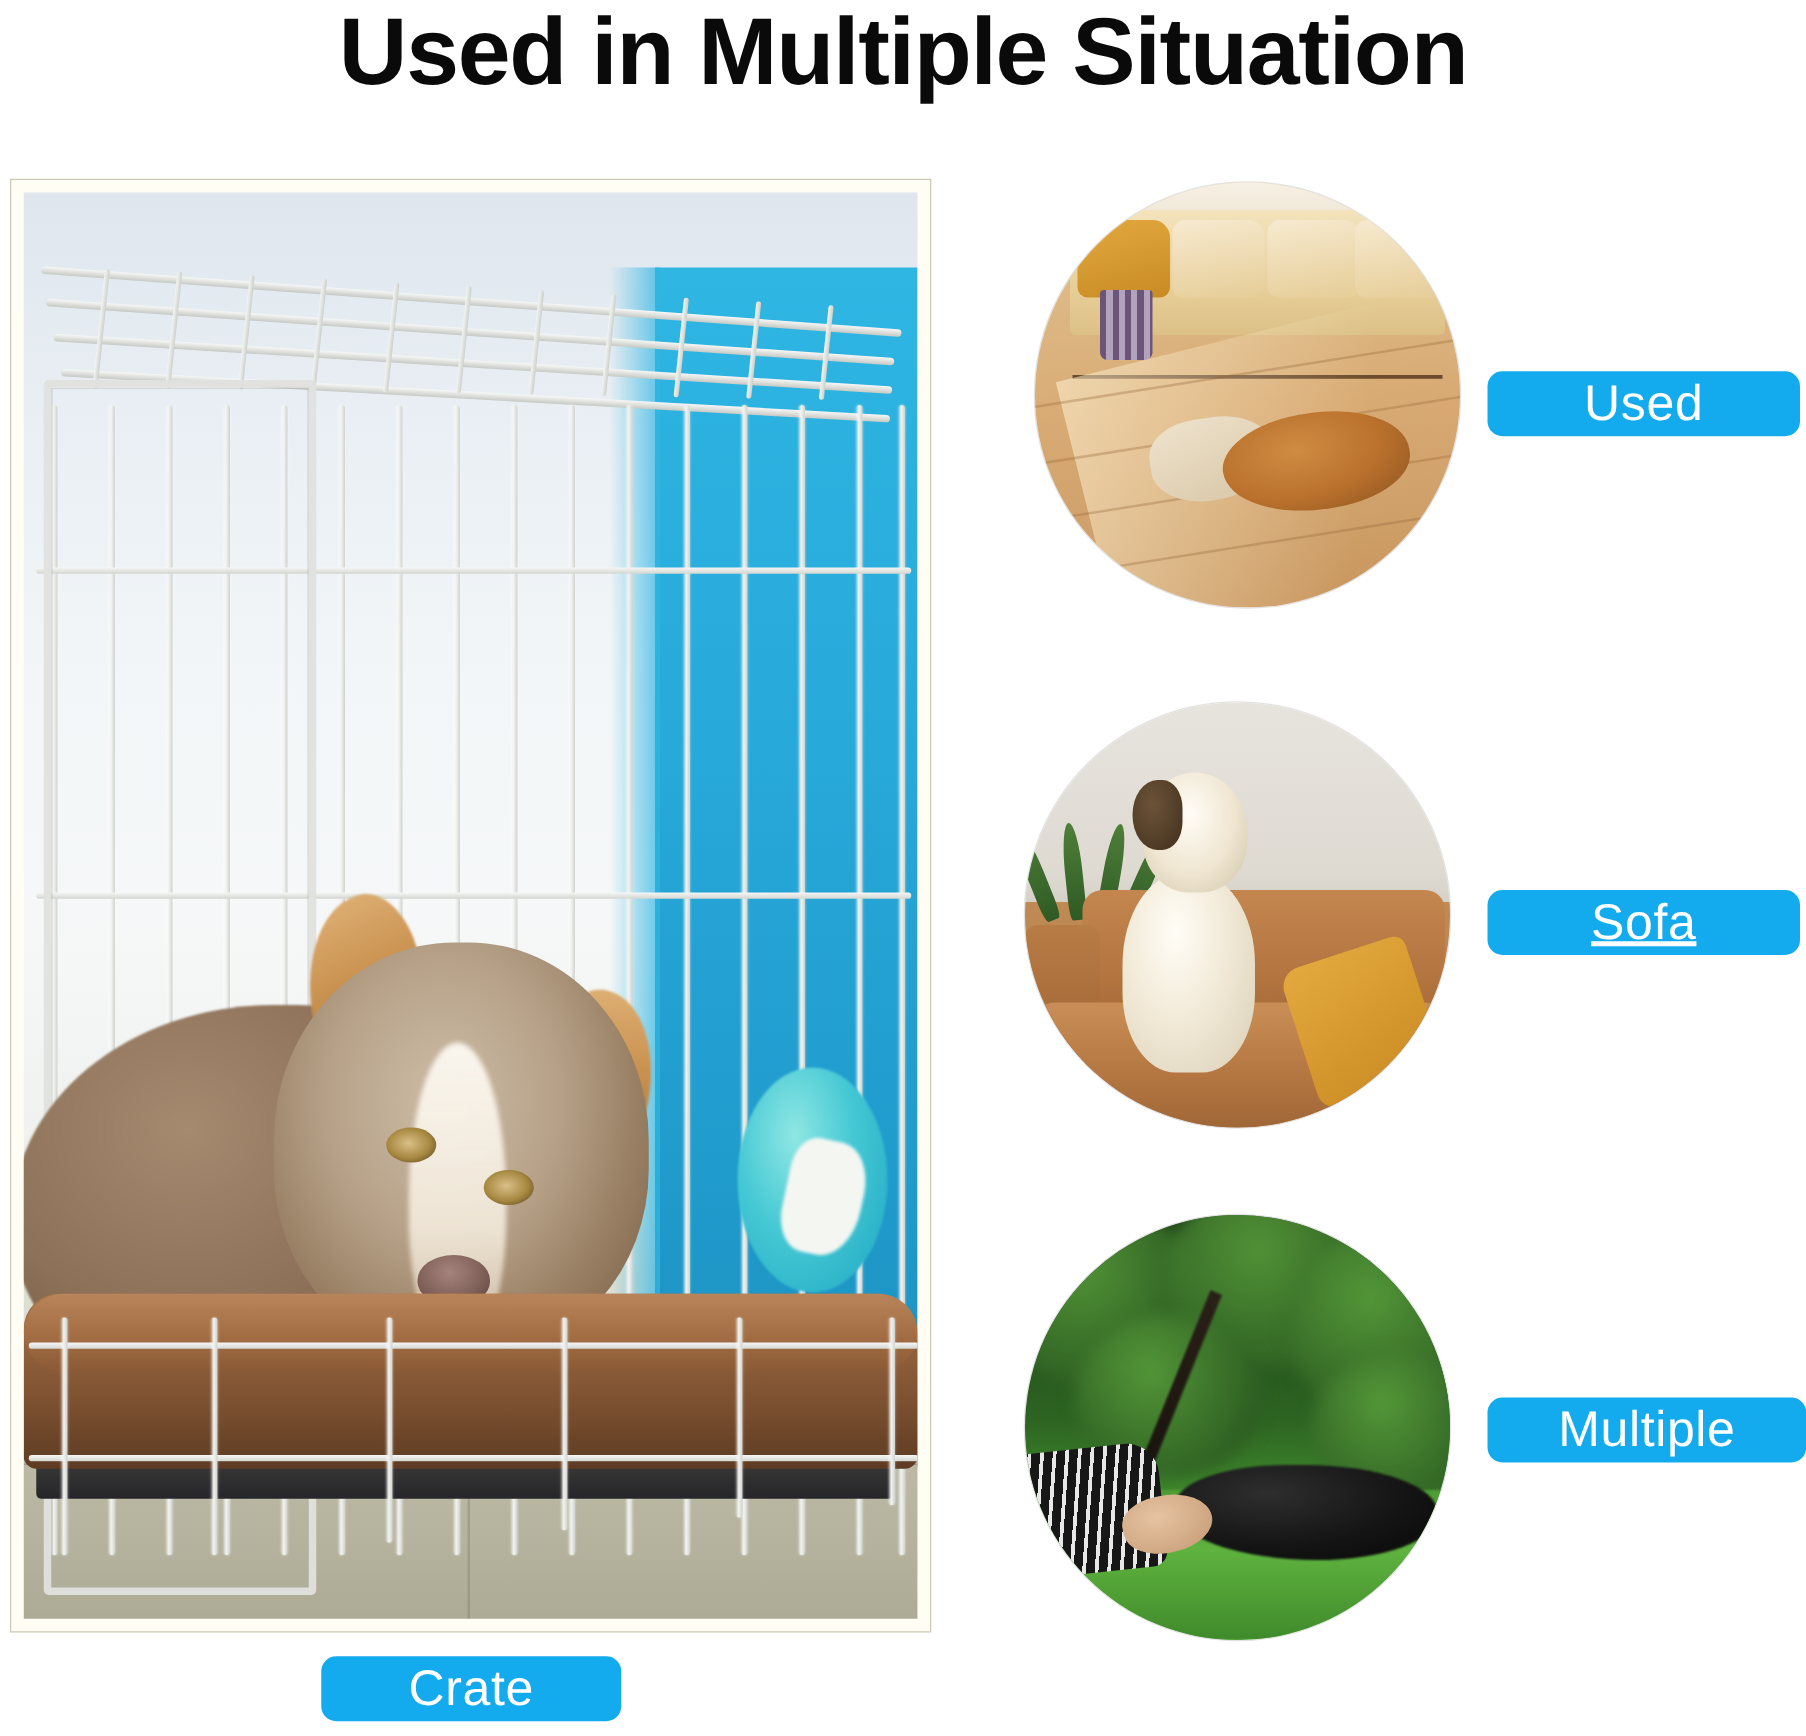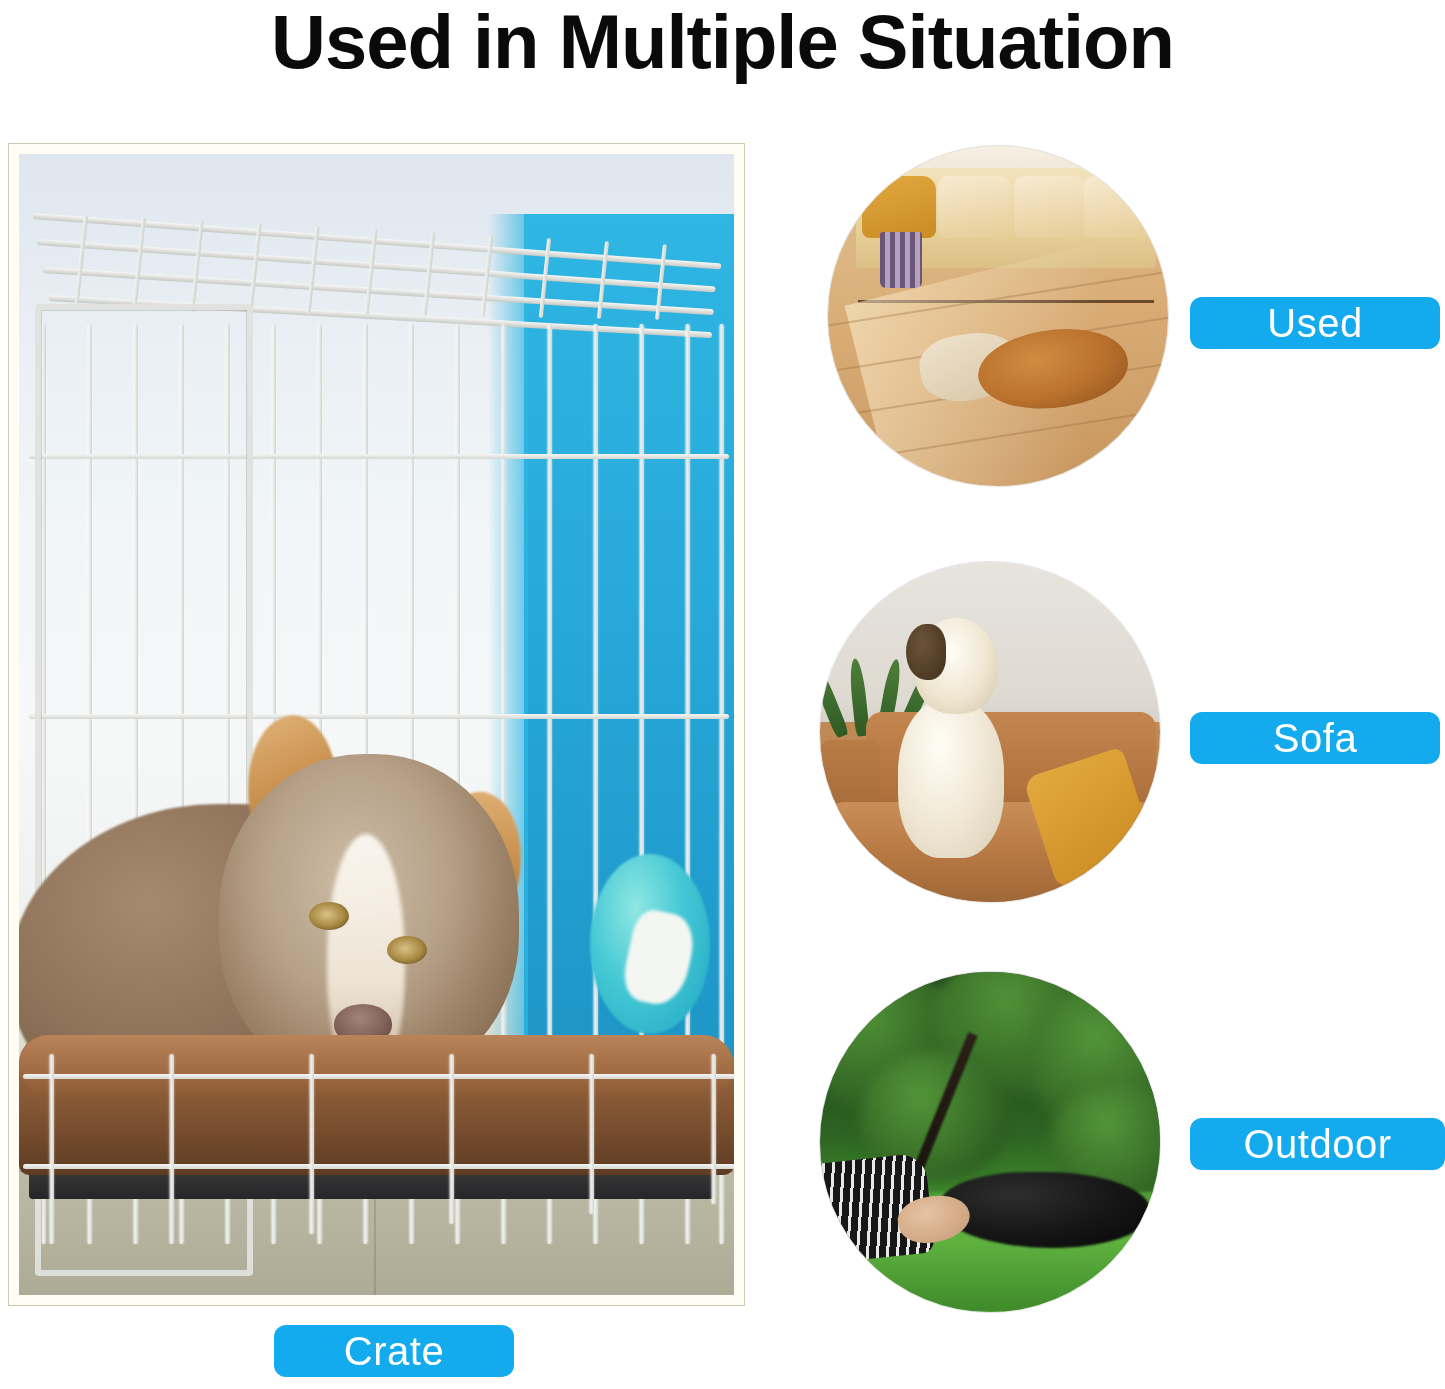--- a/index.html
+++ b/index.html
@@ -559,21 +559,21 @@
       <div class="wire-v" style="left:30px;  top:900px; height:190px;"></div>
       <div class="wire-v" style="left:150px; top:900px; height:190px;"></div>
       <div class="wire-v" style="left:290px; top:900px; height:180px;"></div>
       <div class="wire-v" style="left:430px; top:900px; height:170px;"></div>
       <div class="wire-v" style="left:570px; top:900px; height:160px;"></div>
       <div class="wire-v" style="left:692px; top:900px; height:150px;"></div>
     </div>
   </div>
 </div>
 
-<div class="pill" style="left:274px; top:1325px; width:240px;">Crate</div>
+<div class="pill" style="left:257px; top:1325px; width:240px;">Crate</div>
 
 <div class="scene floor-scene" style="left:828px; top:146px;">
   <div class="scene-circle" aria-label="Golden dog resting on a blanket on a light hardwood floor in front of a cream and gold sofa, purple striped vase nearby">
     <div class="bg"></div>
     <div class="floor-wall"></div>
     <div class="floor-sofa">
       <div class="floor-cushion gold" style="left:6px;"></div>
       <div class="floor-cushion" style="left:82px;"></div>
       <div class="floor-cushion" style="left:158px;"></div>
       <div class="floor-cushion" style="left:228px;"></div>
@@ -604,30 +604,30 @@
     <div class="sofa-arm"></div>
     <div class="sofa-seat"></div>
     <div class="sofa-pillow"></div>
     <div class="sofa-dog">
       <div class="sofa-dog-body"></div>
       <div class="sofa-dog-head"></div>
       <div class="sofa-dog-ear"></div>
     </div>
   </div>
 </div>
-<div class="pill" style="left:1190px; top:712px; width:250px;">Sofa</div>
+<div class="pill" style="left:1190px; top:712px; width:250px;text-decoration:underline;">Sofa</div>
 
 <div class="scene outdoor-scene" style="left:820px; top:972px;">
   <div class="scene-circle" aria-label="Black dog lying on green grass under leafy trees while a person in a striped sleeve reaches toward it">
     <div class="bg"></div>
     <div class="tree-blob" style="left:-20px; top:-10px; width:160px; height:150px;"></div>
     <div class="tree-blob" style="left:110px; top:-26px; width:190px; height:150px;"></div>
     <div class="tree-blob" style="left:210px; top:10px;  width:170px; height:160px;"></div>
     <div class="tree-blob" style="left:40px;  top:80px;  width:150px; height:130px;"></div>
     <div class="tree-blob" style="left:230px; top:110px; width:140px; height:120px;"></div>
     <div class="tree-trunk"></div>
     <div class="grass"></div>
     <div class="outdoor-dog"></div>
     <div class="outdoor-sleeve"></div>
     <div class="outdoor-hand"></div>
   </div>
 </div>
-<div class="pill" style="left:1190px; top:1118px; width:255px;">Outdoor</div>
+<div class="pill" style="left:1190px; top:1118px; width:255px;">Multiple</div>
 
 </body></html>

